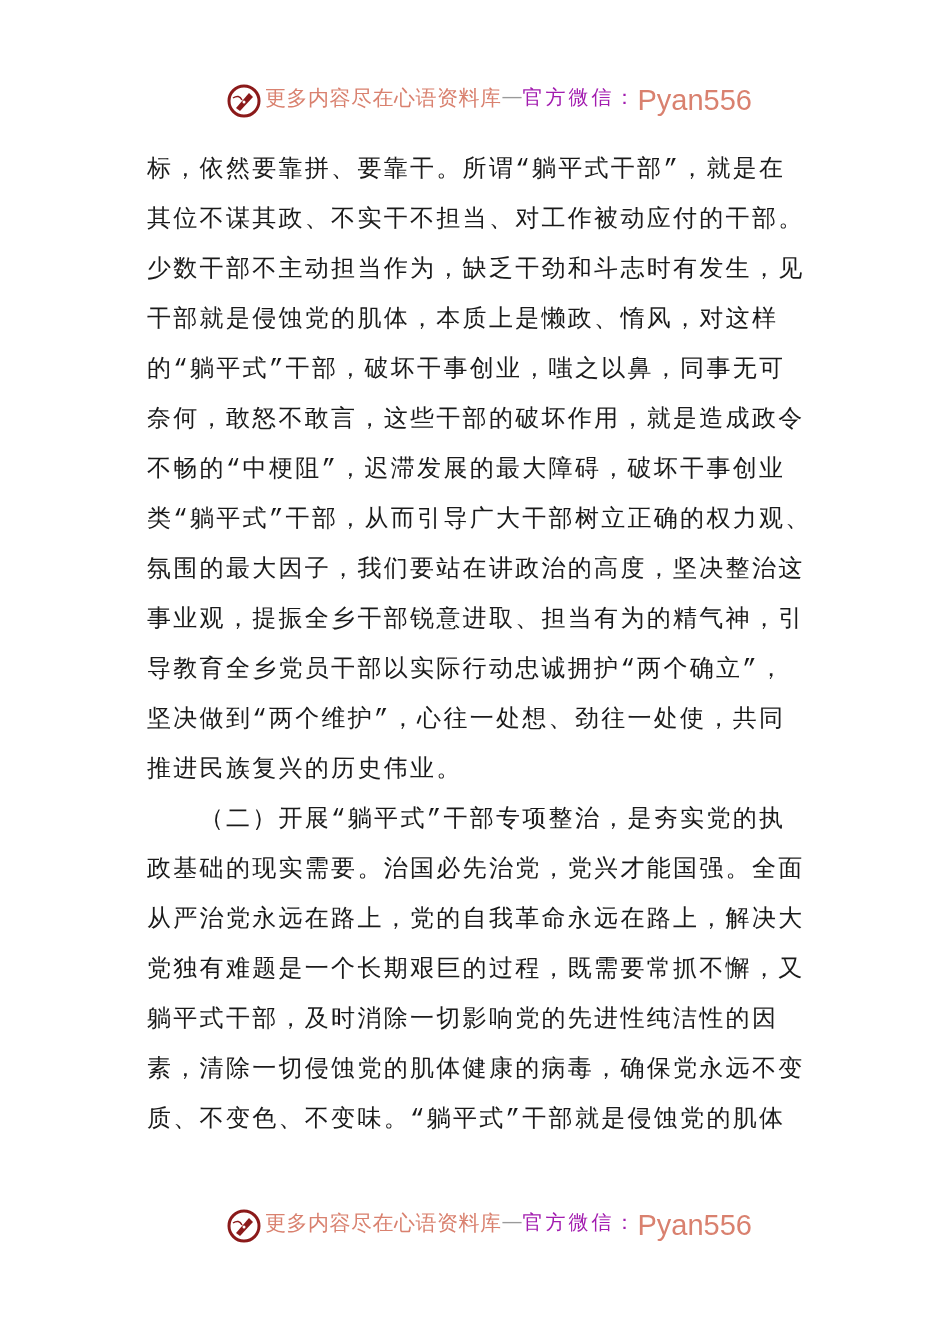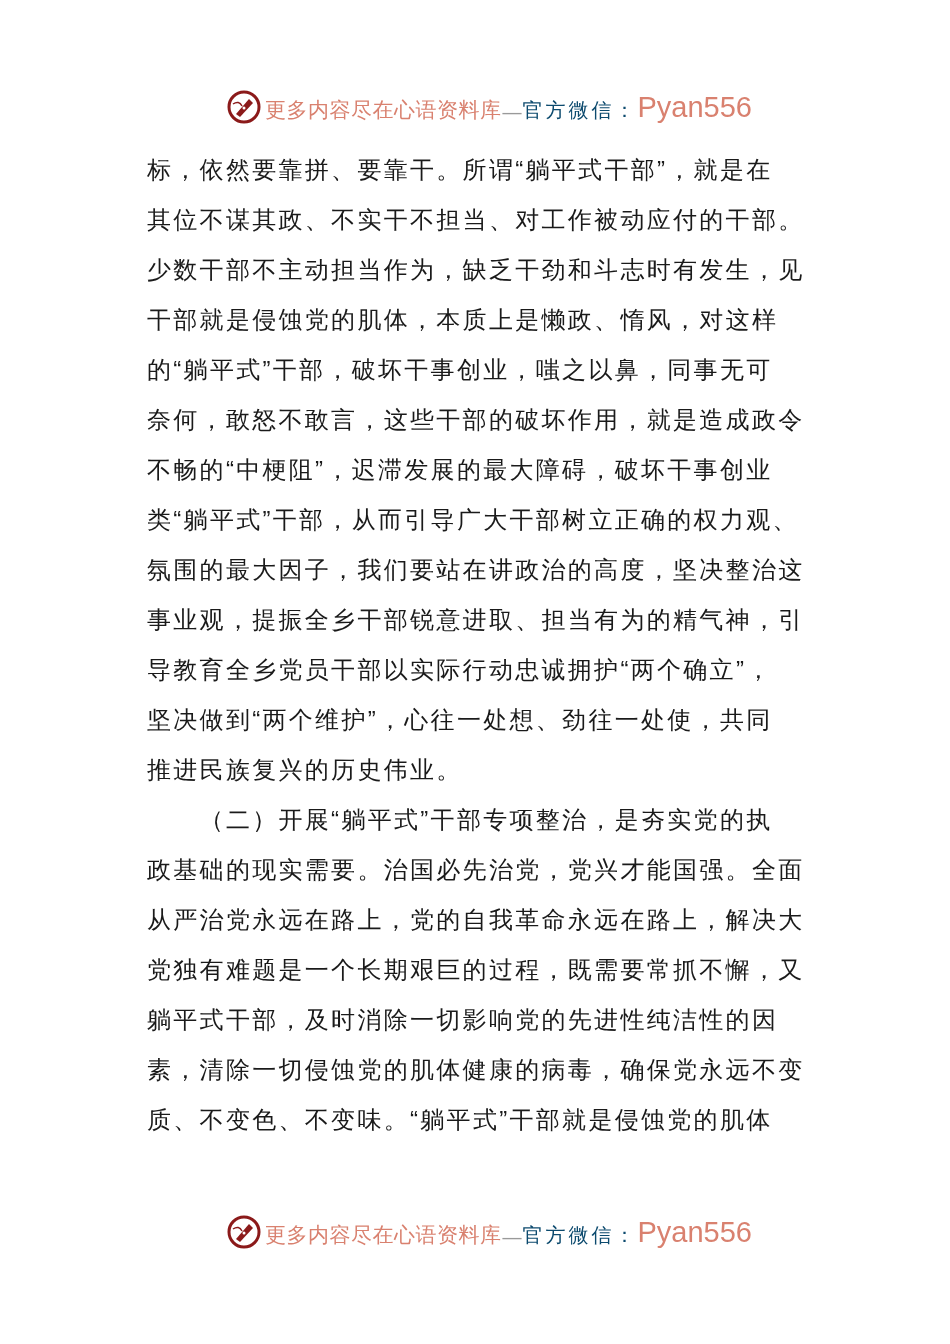--- a/index.html
+++ b/index.html
@@ -1,29 +1,29 @@
 <!DOCTYPE html>
 <html><head>
 <meta charset="utf-8">
 <style>
   html, body { margin: 0; padding: 0; background: #ffffff; }
   body { width: 950px; height: 1344px; position: relative; overflow: hidden;
          font-family: "DejaVu Serif", "Liberation Serif", serif; }
-  .banner { position: absolute; left: 227px; height: 40px; display: flex; align-items: flex-end; white-space: nowrap; }
+  .banner { position: absolute; left: 227px; height: 40px; display: flex; align-items: flex-start; white-space: nowrap; }
   .banner.top { top: 84px; }
   .banner.bottom { top: 1209px; }
   .logo { width: 34px; height: 34px; margin-right: 4px; }
   .banner .red { color: #d9816f; font-size: 21px; letter-spacing: 0.5px; }
   .banner .dash { color: #9a9a9a; font-size: 21px; }
-  .banner .gray { color: #0c4a6e; font-size: 20px; letter-spacing: 3px; font-family: "DejaVu Serif", serif; }
+  .banner .gray { color: #a21caf; font-size: 20px; letter-spacing: 3px; font-family: "DejaVu Serif", serif; }
   .banner .id { color: #d9816f; font-size: 29px; font-family: "Liberation Sans", sans-serif; }
   .body-text { position: absolute; left: 147px; top: 150px; width: 640px; }
   .line { height: 50px; line-height: 40px; font-size: 24px; color: #1a1a1a;
           letter-spacing: 2.3px; white-space: nowrap;
-          font-family: Liberation Sans, sans-serif; font-weight: normal; }
+          font-family: Liberation Mono, monospace; font-weight: normal; }
 </style>
 </head>
 <body>
 
 <div class="banner top">
   <svg class="logo" viewBox="0 0 34 34">
     <circle cx="17" cy="17" r="15" fill="none" stroke="#8b1a1a" stroke-width="3"></circle>
     <path d="M9 24 L22 9 L26 13 L13 27 Z" fill="#8b1a1a"></path>
     <path d="M6 14 Q12 10 15 16" fill="none" stroke="#8b1a1a" stroke-width="1.5"></path>
     <circle cx="17" cy="18" r="1.5" fill="#fff"></circle>

